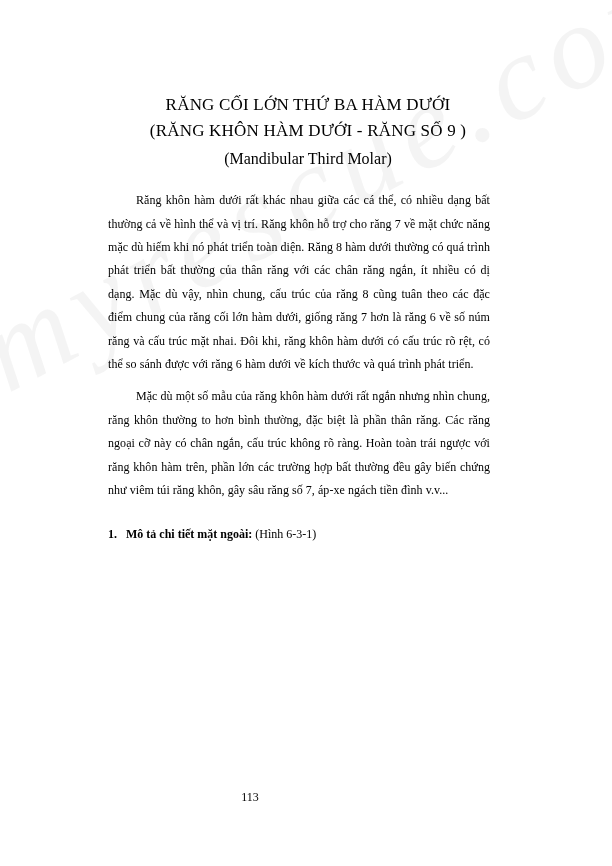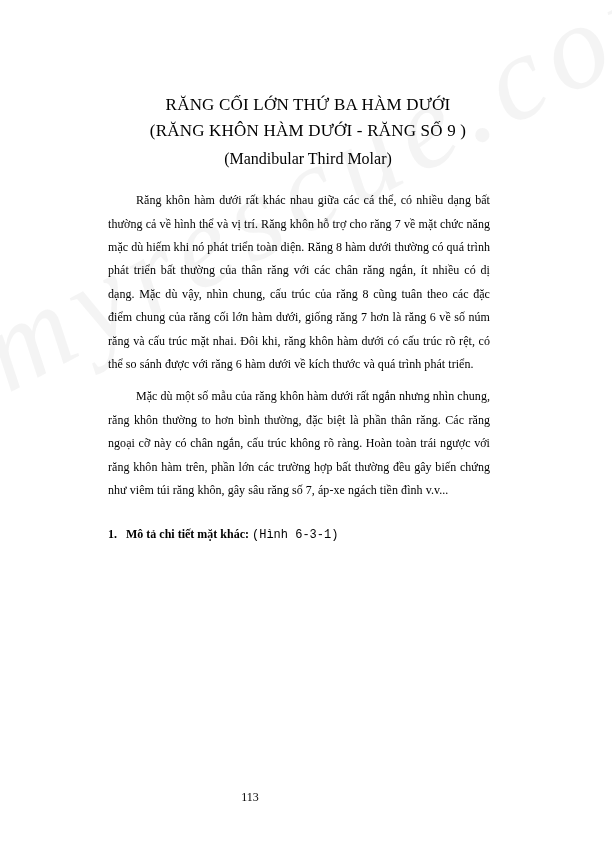--- a/index.html
+++ b/index.html
@@ -71,21 +71,20 @@
     letter-spacing: 0.05px;
   }
   .section-heading {
     font-size: 12px;
     font-weight: bold;
     margin-top: 22px;
     line-height: 1.8;
   }
   .section-heading .fig-ref {
     font-weight: normal;
-    font-family: Liberation Mono, monospace;
   }
   .page-number {
     position: absolute;
     left: 0;
     top: 790px;
     width: 500px;
     text-align: center;
     font-size: 12px;
   }
 </style>
@@ -103,21 +102,21 @@
       <div class="title-line2">(RĂNG KHÔN HÀM DƯỚI - RĂNG SỐ 9 )</div>
       <div class="title-line3">(Mandibular Third Molar)</div>
     </div>
 
     <p class="para">Răng khôn hàm dưới rất khác nhau giữa các cá thể, có nhiều dạng bất thường cả về hình thể và vị trí. Răng khôn hỗ trợ cho răng 7 về mặt chức năng mặc dù hiếm khi nó phát triển toàn diện. Răng 8 hàm dưới thường có quá trình phát triển bất thường của thân răng với các chân răng ngắn, ít nhiều có dị dạng. Mặc dù vậy, nhìn chung, cấu trúc của răng 8 cũng tuân theo các đặc điểm chung của răng cối lớn hàm dưới, giống răng 7 hơn là răng 6 về số núm răng và cấu trúc mặt nhai. Đôi khi, răng khôn hàm dưới có cấu trúc rõ rệt, có thể so sánh được với răng 6 hàm dưới về kích thước và quá trình phát triển.</p>
     <p class="para">Mặc dù một số mẫu của răng khôn hàm dưới rất ngắn nhưng nhìn chung, răng khôn thường to hơn bình thường, đặc biệt là phần thân răng. Các răng ngoại cỡ này có chân ngắn, cấu trúc không rõ ràng. Hoàn toàn trái ngược với răng khôn hàm trên, phần lớn các trường hợp bất thường đều gây biến chứng như viêm túi răng khôn, gây sâu răng số 7, áp-xe ngách tiền đình v.v...</p>
 
     <div class="section-heading">
       <span>1.</span>
       &nbsp;
-      <span>Mô tả chi tiết mặt khác:</span>
+      <span>Mô tả chi tiết mặt ngoài:</span>
       <span class="fig-ref">(Hình 6-3-1)</span>
     </div>
 
   </div>
 
   <div class="page-number">113</div>
 
 </div>
 
 </body></html>

